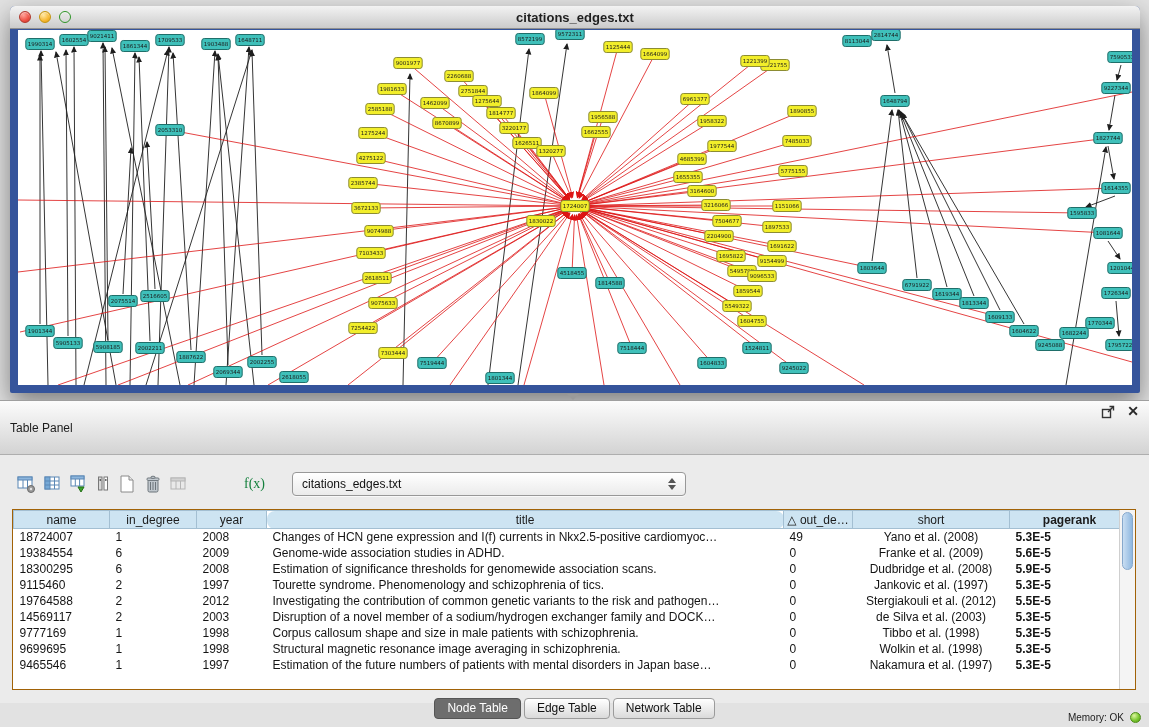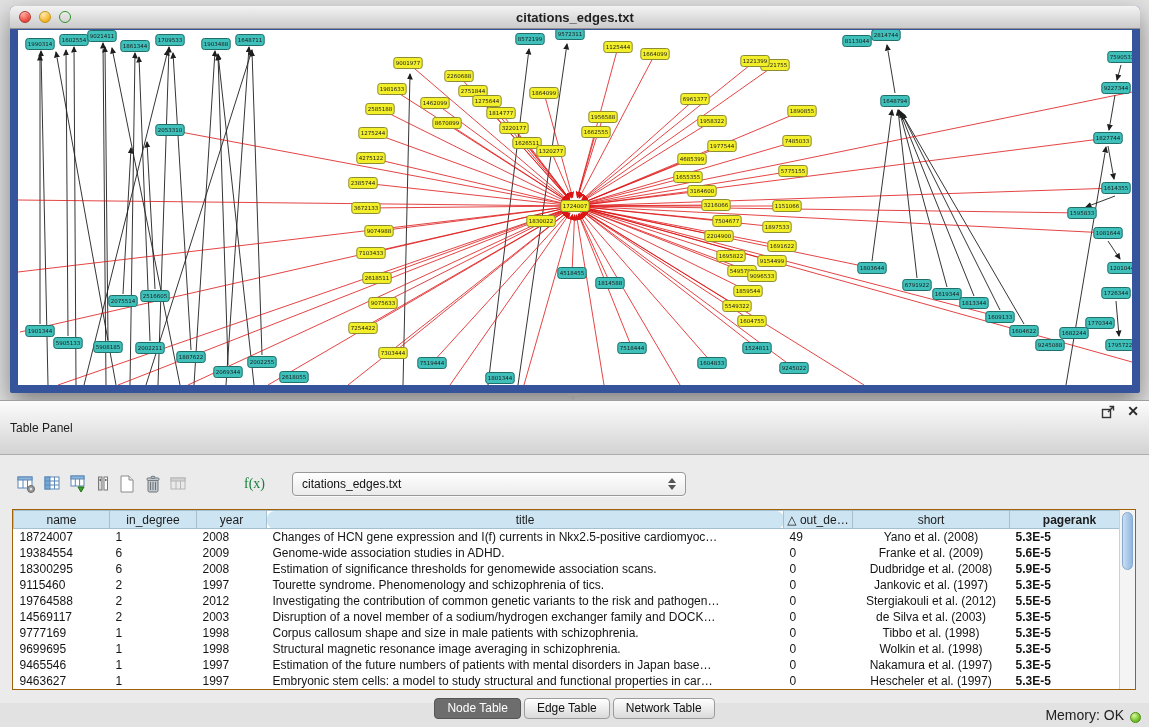--- a/index.html
+++ b/index.html
@@ -42,21 +42,21 @@
   .col-name{width:95px;} .col-in_degree{width:86px;} .col-year{width:69px;}
   .col-title{width:516px;border-radius:8px;} .col-out_degree{width:68px;} .col-short{width:156px;} .col-pagerank{width:119px;font-weight:bold;}
   td.col-short{text-align:center;}
   .vscroll{position:absolute;right:0;top:0;bottom:0;width:15px;background:#f4f4f4;border-left:1px solid #cfcfcf;}
   .vthumb{position:absolute;left:2px;right:2px;top:2px;height:56px;border-radius:6px;background:linear-gradient(90deg,#c9def2,#8fb8e0);border:1px solid #86a8cc;}
 
   .tabs{display:flex;justify-content:center;gap:3px;margin-top:8px;}
   .tab{height:19px;line-height:19px;padding:0 12px;font-size:12px;border:1px solid #9b9b9b;border-radius:4px;background:linear-gradient(#ffffff,#dadada);color:#111;}
   .tab.active{background:#6d6d6d;border-color:#555;color:#fff;}
 
-  .statusbar{position:absolute;right:8px;bottom:4px;display:flex;align-items:flex-end;gap:6px;font-size:14px;color:#222;}
+  .statusbar{position:absolute;right:8px;bottom:4px;display:flex;align-items:flex-start;gap:6px;font-size:10px;color:#222;}
   .memdot{width:11px;height:11px;border-radius:50%;background:radial-gradient(circle at 35% 30%,#ddf6a0,#7cc832 55%,#4f9a14);border:1px solid #4e8c17;box-sizing:border-box;}
 </style>
 </head>
 <body>
 
 <div class="desktop">
 
   <div class="gwin">
     <div class="titlebar">
       <div class="lights">
@@ -782,29 +782,20 @@
               </tr>
               <tr>
                 <td class="col-name">9465546</td>
                 <td class="col-in_degree">1</td>
                 <td class="col-year">1997</td>
                 <td class="col-title">Estimation of the future numbers of patients with mental disorders in Japan base…</td>
                 <td class="col-out_degree">0</td>
                 <td class="col-short">Nakamura et al. (1997)</td>
                 <td class="col-pagerank">5.3E-5</td>
               </tr>
-              <tr>
-                <td class="col-name">9463627</td>
-                <td class="col-in_degree">1</td>
-                <td class="col-year">1997</td>
-                <td class="col-title">Embryonic stem cells: a model to study structural and functional properties in car…</td>
-                <td class="col-out_degree">0</td>
-                <td class="col-short">Hescheler et al. (1997)</td>
-                <td class="col-pagerank">5.3E-5</td>
-              </tr>
             </tbody>
         </table>
         <div class="vscroll">
           <div class="vthumb"></div>
         </div>
       </div>
 
       <div class="tabs" id="tabs">
           <div class="tab active">Node Table</div>
           <div class="tab">Edge Table</div>

